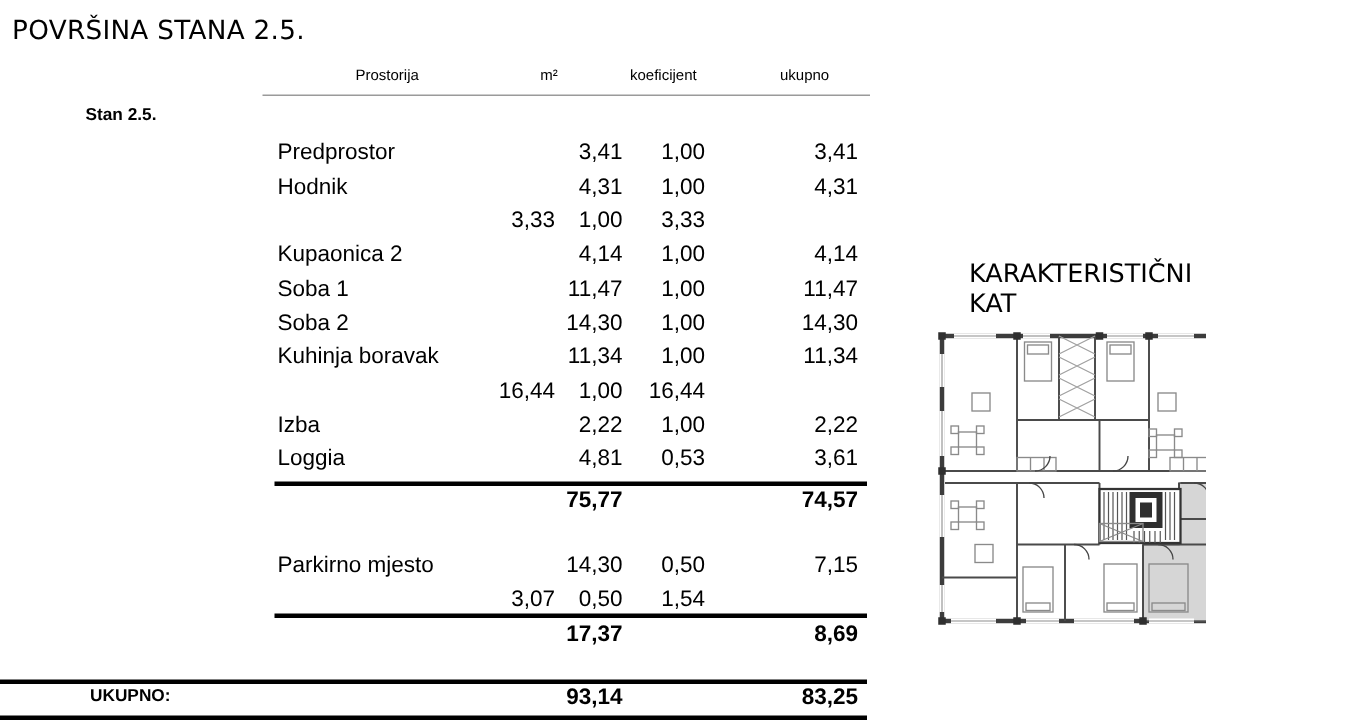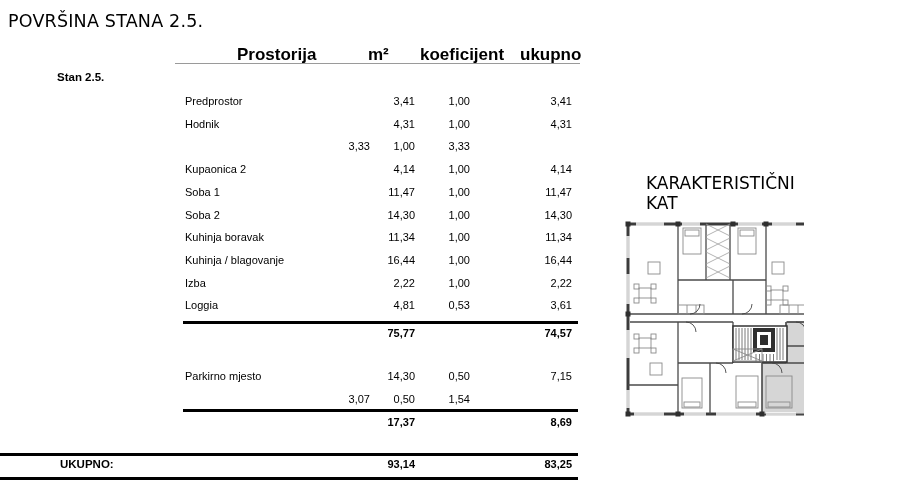--- a/index.html
+++ b/index.html
@@ -4,29 +4,29 @@
 <style>
   html,body{margin:0;padding:0;background:#ffffff;}
   .sheet{
     position:relative;width:804px;height:485px;background:#ffffff;
     font-family:"Liberation Sans","DejaVu Sans",sans-serif;color:#000;overflow:hidden;
   }
   .doc-title{position:absolute;left:8px;top:11px;font-size:17.5px;letter-spacing:.2px;
     font-family:"DejaVu Sans","Liberation Sans",sans-serif;}
   .plan-title{position:absolute;left:646px;top:173px;font-size:17px;
     font-family:"DejaVu Sans","Liberation Sans",sans-serif;}
-  .hdr{position:absolute;top:45px;font-size:17px;font-weight:bold;}
+  .hdr{position:absolute;top:45px;font-size:10px;font-weight:normal;}
   .hdr-prostorija{left:237px;}
-  .hdr-m2{left:368px;width:36px;text-align:left;}
+  .hdr-m2{left:348px;width:36px;text-align:center;}
   .hdr-koef{left:420px;}
   .hdr-ukupno{left:520px;}
   .stan-label{position:absolute;left:57px;top:71px;font-size:11.5px;font-weight:bold;}
   .total-label{position:absolute;left:60px;top:458px;font-size:11.5px;font-weight:bold;}
   .trow{position:absolute;left:185px;width:387px;display:grid;
-    grid-template-columns:185px 45px 55px 102px;font-size:11px;line-height:15px;}
+    grid-template-columns:185px 45px 55px 102px;font-size:15px;line-height:15px;}
   .trow .c-m2,.trow .c-koef,.trow .c-ukupno{text-align:right;}
   .trow.bold{font-weight:bold;}
   .rule{position:absolute;background:#000;}
   .rule-header{left:175px;top:63px;width:405px;height:1px;background:#9a9a9a;}
   .rule-sub1{left:183px;top:321px;width:395px;height:3px;}
   .rule-sub2{left:183px;top:409px;width:395px;height:3px;}
   .rule-total-top{left:0px;top:453px;width:578px;height:3px;}
   .rule-total-bottom{left:0px;top:477px;width:578px;height:3px;}
   .floor-plan{position:absolute;left:620px;top:218px;}
 </style>
@@ -81,21 +81,20 @@
         <span class="c-koef">1,00</span>
         <span class="c-ukupno">14,30</span>
       </div>
       <div class="trow" style="top: 230.2px;">
         <span class="c-name">Kuhinja boravak</span>
         <span class="c-m2">11,34</span>
         <span class="c-koef">1,00</span>
         <span class="c-ukupno">11,34</span>
       </div>
       <div class="trow" style="top: 252.9px;">
-        <span class="c-name">Kuhinja / blagovanje</span>
         <span class="c-m2">16,44</span>
         <span class="c-koef">1,00</span>
         <span class="c-ukupno">16,44</span>
       </div>
       <div class="trow" style="top: 275.6px;">
         <span class="c-name">Izba</span>
         <span class="c-m2">2,22</span>
         <span class="c-koef">1,00</span>
         <span class="c-ukupno">2,22</span>
       </div>

